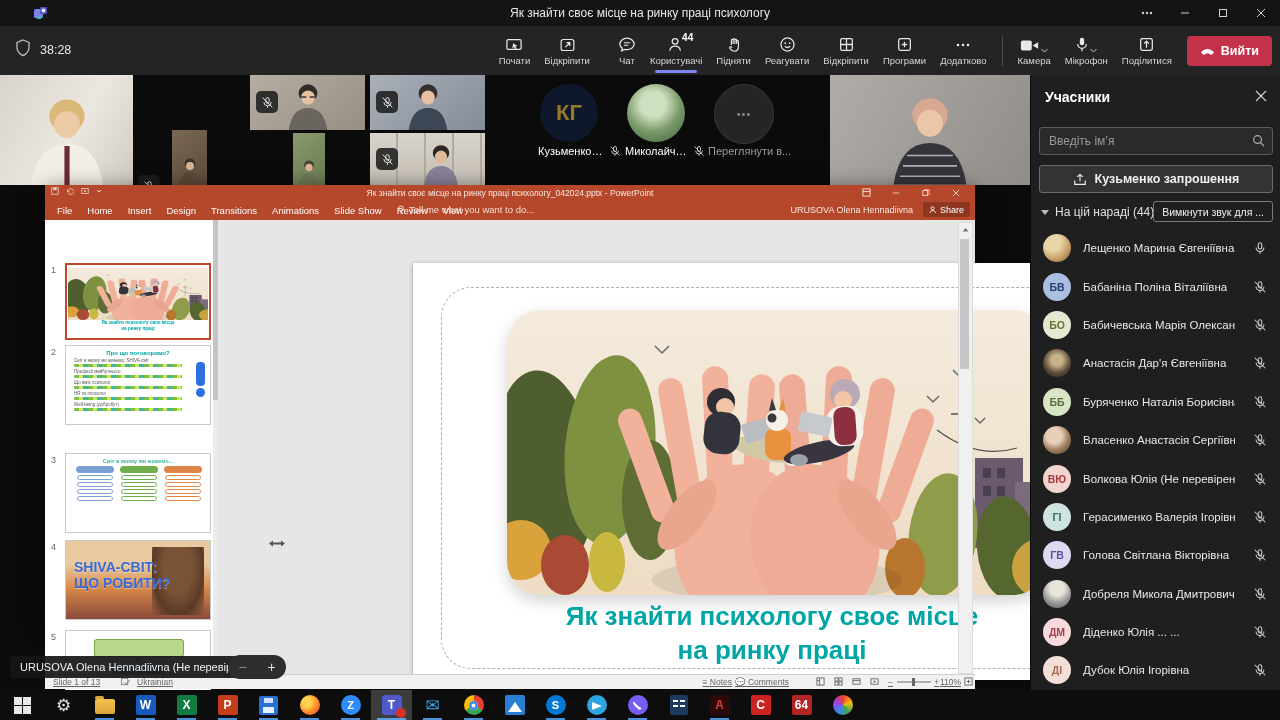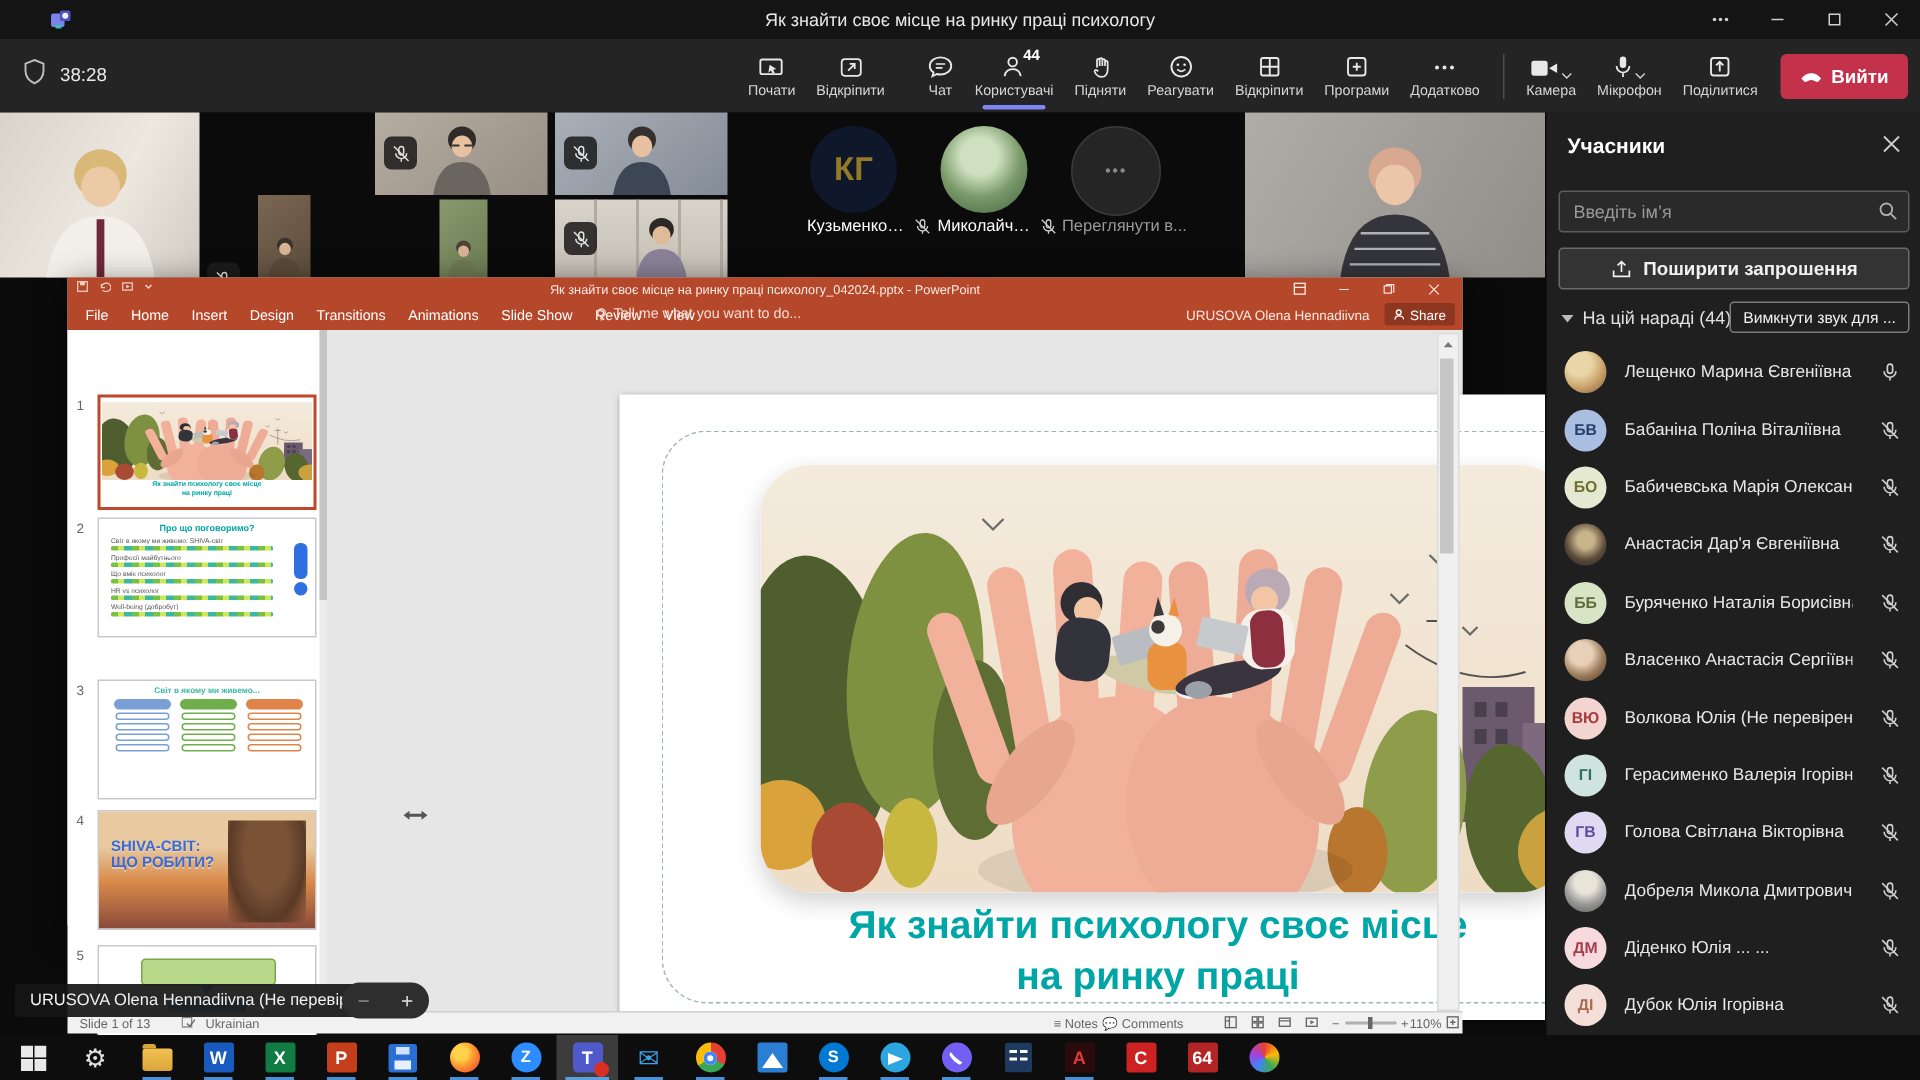--- a/index.html
+++ b/index.html
@@ -94,21 +94,21 @@
   .dashed{position:absolute;left:28px;top:24px;width:660px;height:380px;border:1px dashed #9fb3ba;border-radius:30px;}
   .illu-card{position:absolute;left:94px;top:47px;width:540px;height:285px;border-radius:34px;overflow:hidden;
              box-shadow:0 6px 16px rgba(0,0,0,.18);}
   .slide-t1{position:absolute;left:0;width:718px;top:338px;text-align:center;font-size:26px;font-weight:bold;color:#00a5a5;}
   .slide-t2{position:absolute;left:0;width:718px;top:372px;text-align:center;font-size:26px;font-weight:bold;color:#00a5a5;}
   .vscroll{position:absolute;right:2px;top:2px;width:13px;height:450px;background:#f0f0f0;border:1px solid #dcdcdc;}
   .vscroll .arr{height:13px;display:flex;align-items:center;justify-content:center;color:#777;}
   .vscroll .vth{position:absolute;left:1px;top:16px;width:9px;height:130px;background:#c6c6c6;}
   .ppt-status{position:absolute;left:0;top:489px;width:100%;height:14px;background:#f1f1f1;border-top:1px solid #d0d0d0;
               font-size:8.5px;color:#666;}
-  .st-item{position:absolute;top:2px;white-space:nowrap;}
+  .st-item{position:absolute;top:2px;white-space:nowrap;text-decoration:underline;}
   .resize-cur{position:absolute;left:224px;top:354px;color:#555;}
 
   
   .th-title{width:100%;text-align:center;font-weight:bold;color:#00a5a5;}
   .t2-line{display:flex;flex-direction:column;margin:1.5px 6px 0 8px;}
   .t2-txt{font-size:4.5px;color:#555;line-height:5px;white-space:nowrap;overflow:hidden;}
   .t2-bar{height:3.5px;margin-top:1px;border-radius:1px;
           background:repeating-linear-gradient(90deg,#7ac143 0 5px,#cde85a 5px 9px,#3bb8a0 9px 14px);}
   .t2-excl{position:absolute;right:5px;top:16px;width:9px;height:34px;}
   .t2-excl .bar{width:9px;height:24px;border-radius:4px;background:#2f6fe0;}
@@ -688,21 +688,21 @@
               <div class="t3-row" style="border-color: rgb(224, 133, 74);"></div>
               <div class="t3-row" style="border-color: rgb(224, 133, 74);"></div>
               <div class="t3-row" style="border-color: rgb(224, 133, 74);"></div>
             </div>
           </div>
       </div>
 
       <div class="thumb-num" style="top:322px">4</div>
       <div class="thumb" style="top:320px;height:80px;background:linear-gradient(#e8c9a0 0 30%,#d98a4a 60%,#8a4a3a)">
         <div style="position:absolute;right:6px;top:6px;width:52px;height:68px;background:radial-gradient(ellipse at 50% 30%,#7a5236 0 40%,#5a3a26 70%,rgba(90,58,38,0))"></div>
-        <div style="position:absolute;left:8px;top:18px;font-size:10px;font-weight:bold;color:#3a6bd4;text-shadow:0 1px 0 rgba(255,255,255,.4)">
+        <div style="position:absolute;left:8px;top:18px;font-size:14px;font-weight:bold;color:#3a6bd4;text-shadow:0 1px 0 rgba(255,255,255,.4)">
           <div>SHIVA-СВІТ:</div>
             <div>ЩО РОБИТИ?</div>
         </div>
       </div>
 
       <div class="thumb-num" style="top:412px">5</div>
       <div class="thumb" style="top:410px;height:79px">
         <div style="position:absolute;left:28px;top:8px;width:88px;height:16px;background:#b8d98a;border:1px solid #7aa648;border-radius:3px"></div>
         <div style="position:absolute;left:68px;top:26px;width:0;height:0;border-left:4px solid transparent;border-right:4px solid transparent;border-top:7px solid #7a9fd4"></div>
         <div style="position:absolute;left:46px;top:36px;width:52px;height:13px;background:#6a9fd4;border-radius:2px"></div>
@@ -804,21 +804,21 @@
           <path d="M9.2 9.2L13 13"></path>
         </svg>
       </div>
     <div class="p-invite">
       <span>
           <svg width="14" height="13" viewBox="0 0 16 14" fill="none" stroke="currentColor" stroke-width="1.3">
             <path d="M8 9V1.5M5 4l3-2.8L11 4"></path>
             <path d="M2 8v4.5h12V8"></path>
           </svg>
         </span>
-      <span>Поширити запрошення</span>
+      <span>Кузьменко запрошення</span>
     </div>
     <div class="p-section">
       <span class="p-chev"></span>
       <span>На цій нараді (44)</span>
     </div>
     <div class="p-muteall">
         <span>Вимкнути звук для ...</span>
       </div>
     <div class="p-list" id="p-list">
         <div class="p-row">

